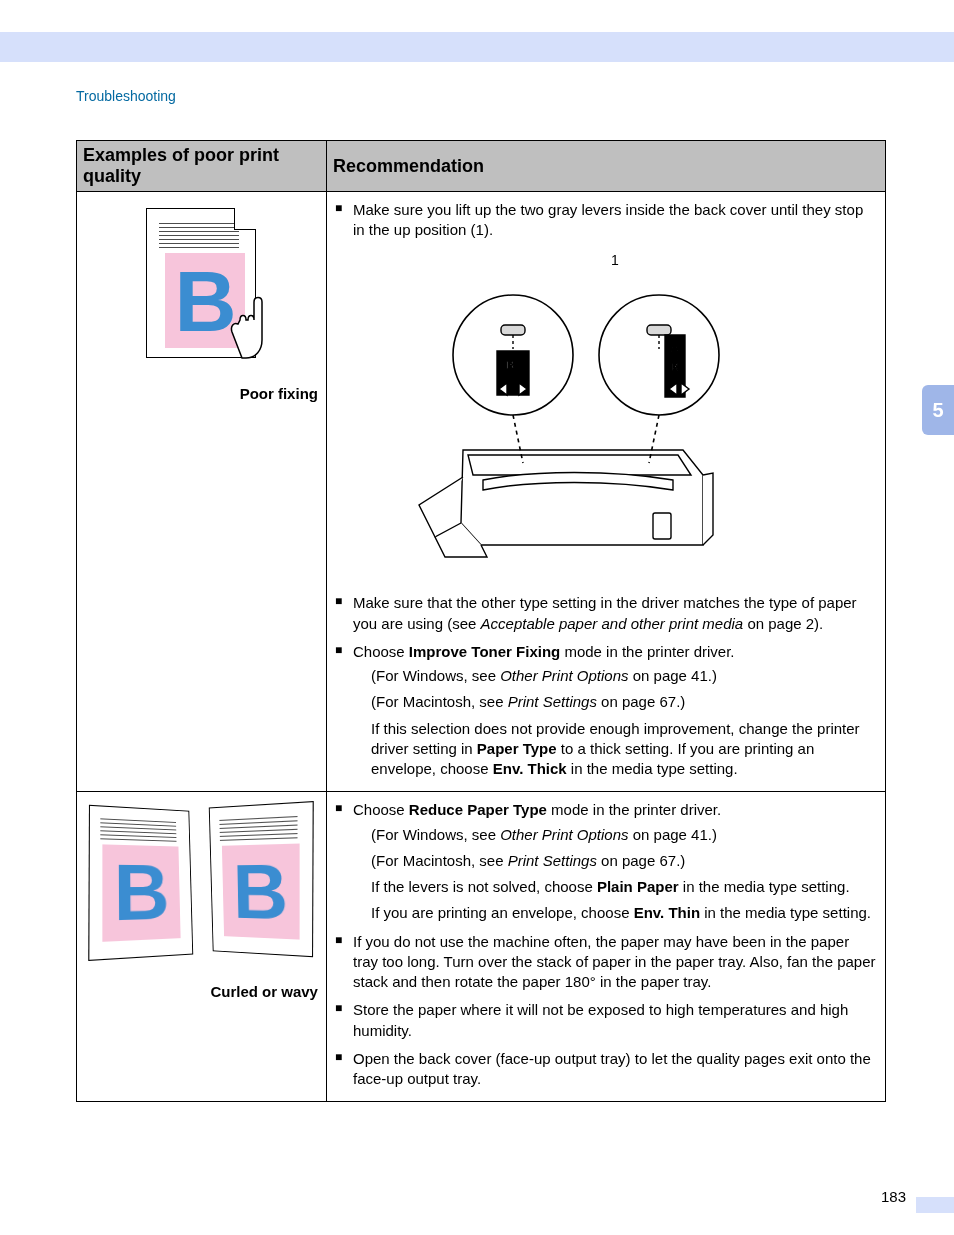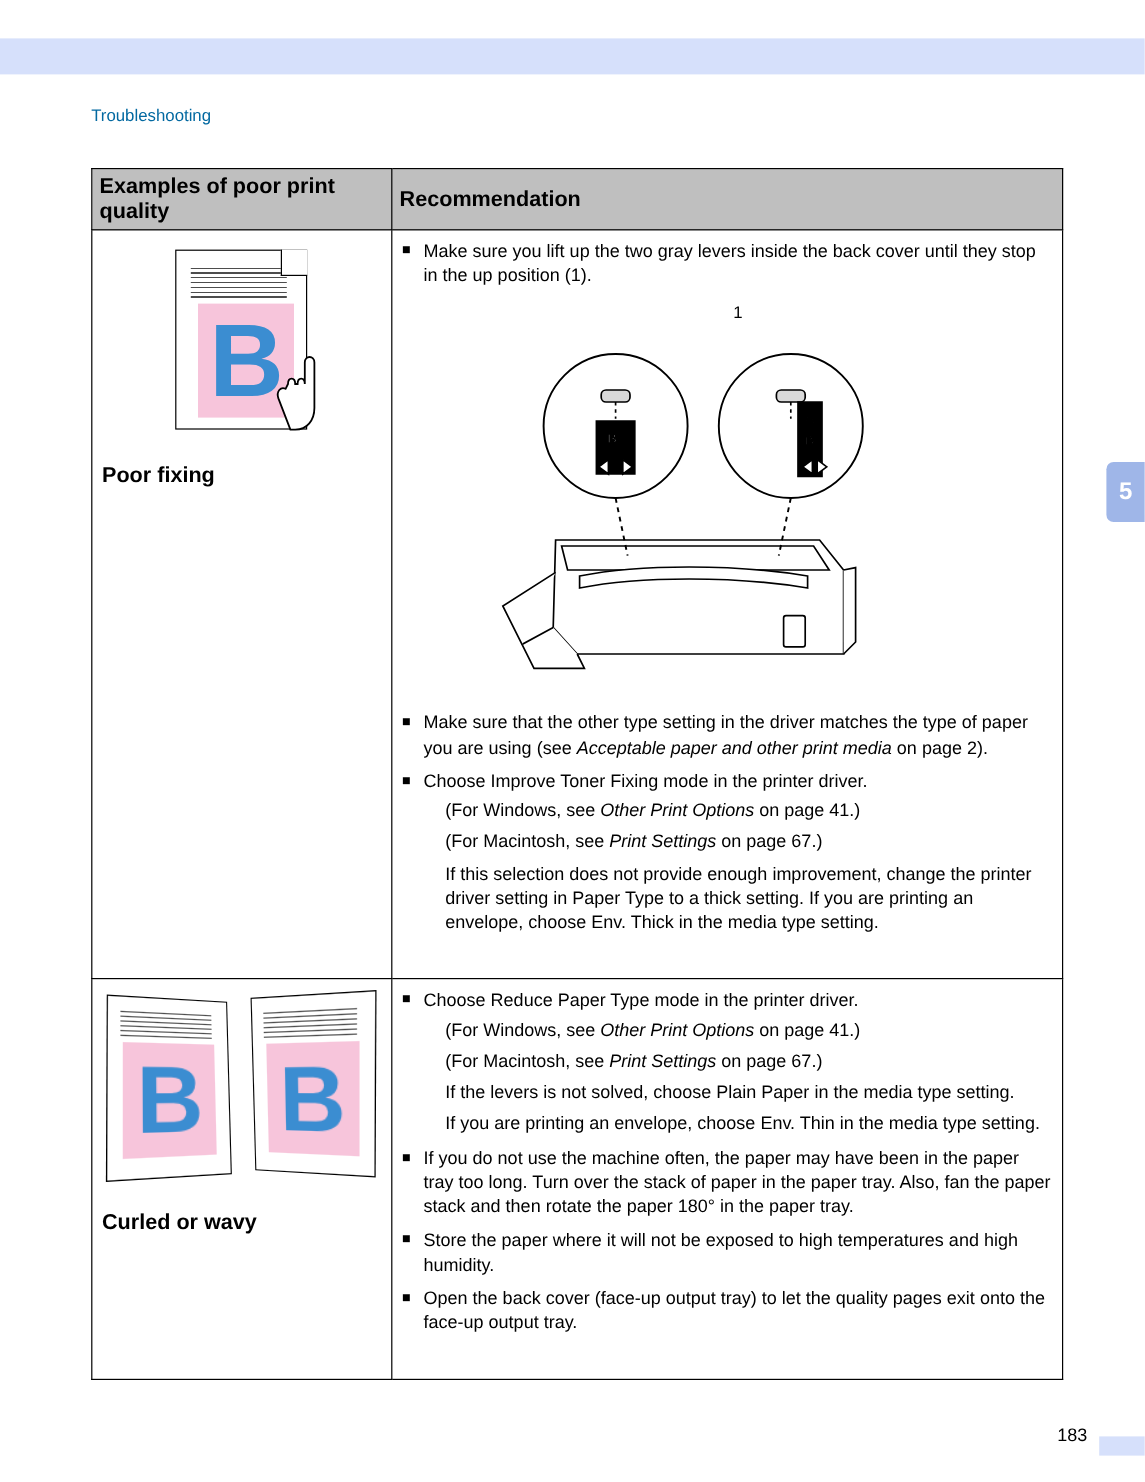--- a/index.html
+++ b/index.html
@@ -53,39 +53,39 @@
     background: #bfbfbf;
     border: 1.5px solid #000;
     text-align: left;
     padding: 4px 6px;
     font-size: 18px;
     font-weight: bold;
   }
   .page-table td {
     border: 1.5px solid #000;
     vertical-align: top;
-    padding: 8px 8px 28px 8px;
+    padding: 8px 8px 4px 8px;
     font-size: 15px;
     line-height: 1.35;
   }
   .col-example { width: 250px; text-align: center; }
   .col-rec { width: 560px; }
   .bullet-list { list-style: none; }
   .bullet-list > li { position: relative; padding-left: 18px; margin-bottom: 8px; }
   .bullet-list > li::before {
     content: "■";
     position: absolute;
     left: 0;
     top: 0;
     font-size: 12px;
     color: #000;
   }
   .sub-para { padding-left: 18px; margin-top: 4px; margin-bottom: 6px; }
   .italic { font-style: italic; }
-  b { font-weight: normal; margin-top: 19px; }
+  b { font-weight: bold; margin-top: 19px; }
   .callout-num {
     font-size: 14px;
     text-align: center;
     margin-bottom: 2px;
   }
   .diagram-printer {
     width: 340px;
     height: 310px;
     margin: 6px auto 6px 60px;
     position: relative;
@@ -138,22 +138,22 @@
     line-height: 1;
   }
   .smudge-hand {
     position: absolute;
     right: -4px;
     bottom: 18px;
     width: 58px; height: 70px;
   }
   .caption {
     font-weight: bold;
-    font-size: 18px;
-    text-align: left;
+    font-size: 15px;
+    text-align: right;
     margin-top: 4px;
   }
   
   .illus-wavy {
     margin: 6px auto 6px auto;
     width: 230px;
     height: 170px;
     position: relative;
   }
   .wpaper {

